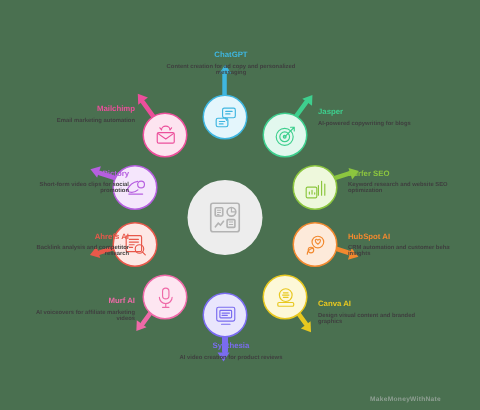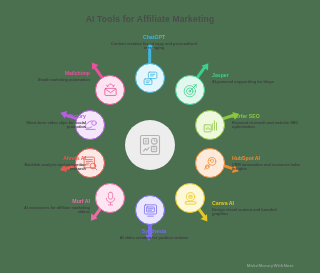--- a/index.html
+++ b/index.html
@@ -75,21 +75,20 @@
     font-size:4.4px;font-weight:bold;
     color:#8f9f93;
     letter-spacing:.2px;
   }
 </style>
 </head>
 <body>
 
 <div id="stage">
 
-  <div class="title">AI Tools for Affiliate Marketing</div>
 
   <div class="hub">
     <span>
       <svg width="24" height="24" viewBox="0 0 24 24" fill="none" stroke="#b3b3b3" stroke-width="1.1">
         <rect x="2.5" y="2.5" width="19" height="19" rx="1.5"></rect>
         <rect x="5.5" y="5.5" width="5" height="5.5" rx=".6"></rect>
         <path d="M6.7 7.2h2.6M6.7 8.6h2.6M6.7 10h1.6" stroke-width=".7"></path>
         <circle cx="16.3" cy="8.2" r="2.9"></circle>
         <path d="M16.3 5.3v2.9h2.9" stroke-width=".8"></path>
         <path d="M5.6 18.2l1.9-2.4 1.5 1.3 2-2.6" stroke-linecap="round"></path>

